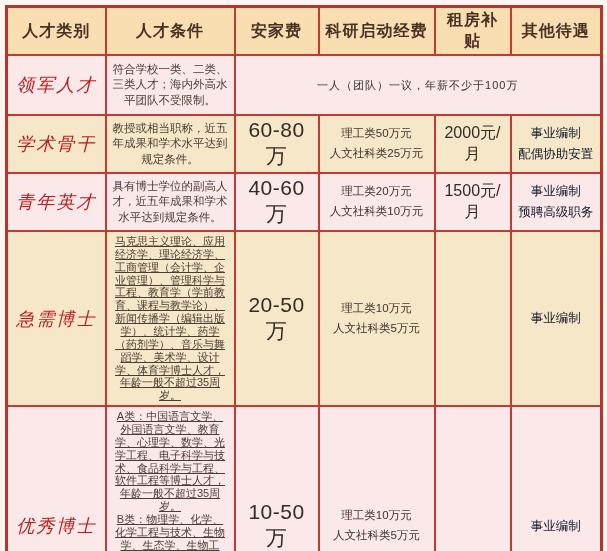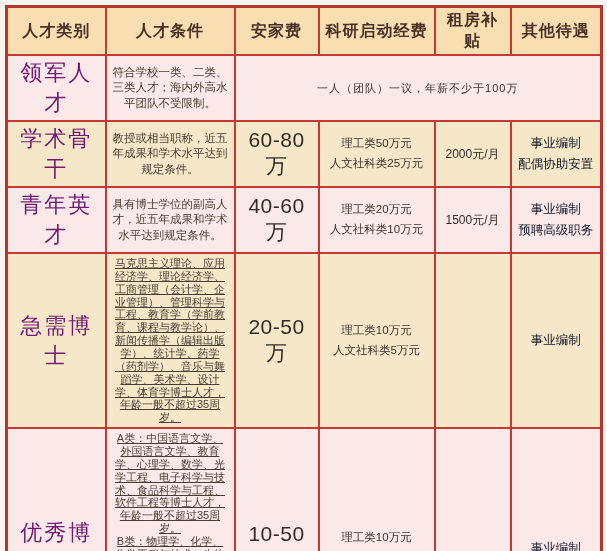--- a/index.html
+++ b/index.html
@@ -31,23 +31,24 @@
   tr.header-row { height: 37px; background: #f8deb0; margin-top: 28px; }
   tr.header-row th {
     font-size: 16px;
     font-weight: 700;
     color: #4a3126;
     letter-spacing: 1px;
   }
   tr.row-pink  { background: #fbe9e9; }
   tr.row-beige { background: #f6e7c9; }
   .cell-category {
-    font-size: 22px;
-    color: #701a75;
+    font-size: 18px;
+    color: #b91c1c;
     letter-spacing: 2px;
+    font-style: italic;
   }
   .cell-condition {
     text-align: left;
     font-size: 11.5px;
     line-height: 1.32;
     color: #4a3d34;
     padding: 4px 7px;
     word-break: break-all;
     margin-left: 20px;
   }
@@ -62,21 +63,21 @@
     font-size: 21px;
     color: #322b26;
     letter-spacing: 0.5px;
   }
   .cell-fund {
     font-size: 11.5px;
     line-height: 1.7;
     color: #3c332c;
   }
   .cell-housing {
-    font-size: 12px;
+    font-size: 16px;
     color: #322b26;
   }
   .cell-other {
     font-size: 12.5px;
     line-height: 1.65;
     color: #0f172a;
   }
   .cell-merged {
     font-size: 11px;
     color: #38302b;

